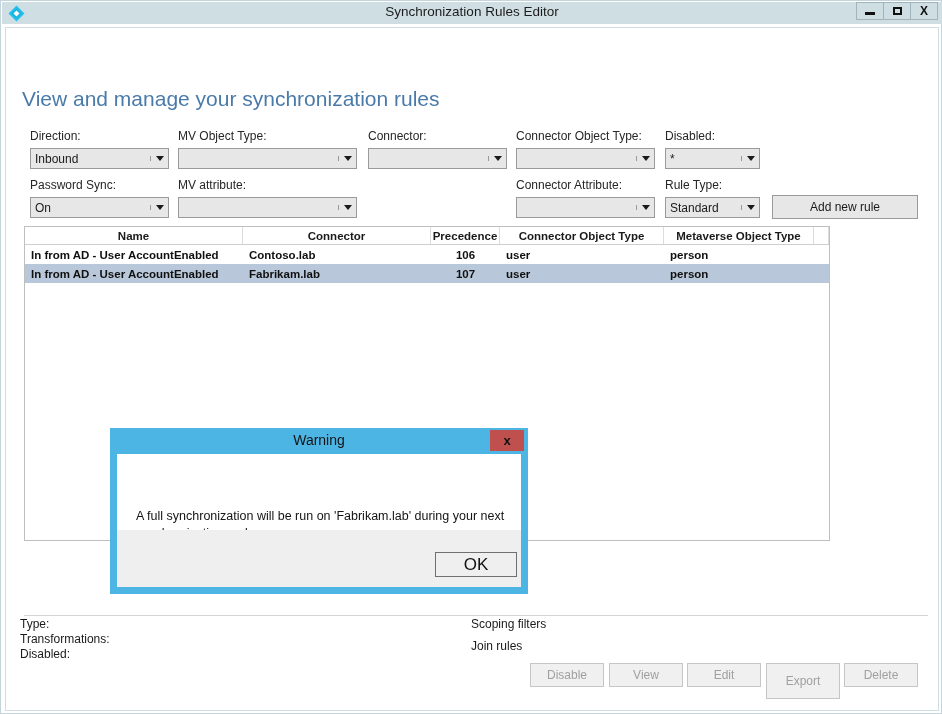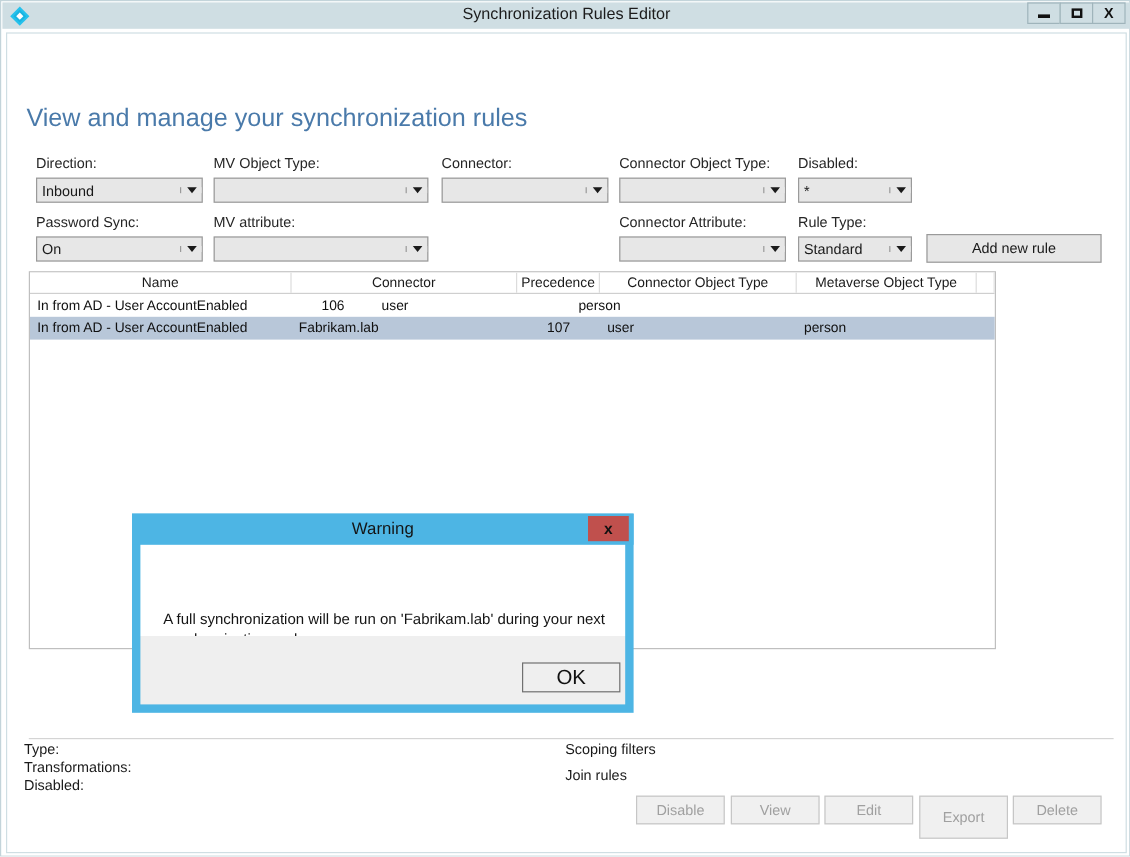--- a/index.html
+++ b/index.html
@@ -164,20 +164,21 @@
 
   
   .grid {
     position: absolute;
     left: 18px; top: 198px;
     width: 806px; height: 315px;
     border: 1px solid #bfbfbf;
     background: #ffffff;
     box-sizing: border-box;
     overflow: hidden;
+    font-weight: bold;
   }
   .grid-header {
     display: flex;
     height: 18px;
     background: #ffffff;
     border-bottom: 1px solid #cfcfcf;
     box-sizing: border-box;
   }
   .gh-cell {
     font-size: 11.5px;
@@ -418,20 +419,21 @@
           <div class="gh-cell" style="width:218px;">Name</div>
           <div class="gh-cell" style="width:188px;">Connector</div>
           <div class="gh-cell" style="width:69px;">Precedence</div>
           <div class="gh-cell" style="width:164px;">Connector Object Type</div>
           <div class="gh-cell" style="width:150px;">Metaverse Object Type</div>
           <div class="gh-cell" style="width:15px;"></div>
         </div>
 
         <div class="grid-row">
           <div class="gr-cell pad" style="width:218px;">In from AD - User AccountEnabled</div>
+          <div class="gr-cell pad" style="width:188px;">Contoso.lab</div>
           <div class="gr-cell center" style="width:69px;">106</div>
           <div class="gr-cell pad" style="width:164px;">user</div>
           <div class="gr-cell pad" style="width:150px;">person</div>
           <div class="gr-cell" style="width:15px;"></div>
         </div>
 
         <div class="grid-row selected">
           <div class="gr-cell pad" style="width:218px;">In from AD - User AccountEnabled</div>
           <div class="gr-cell pad" style="width:188px;">Fabrikam.lab</div>
           <div class="gr-cell center" style="width:69px;">107</div>

